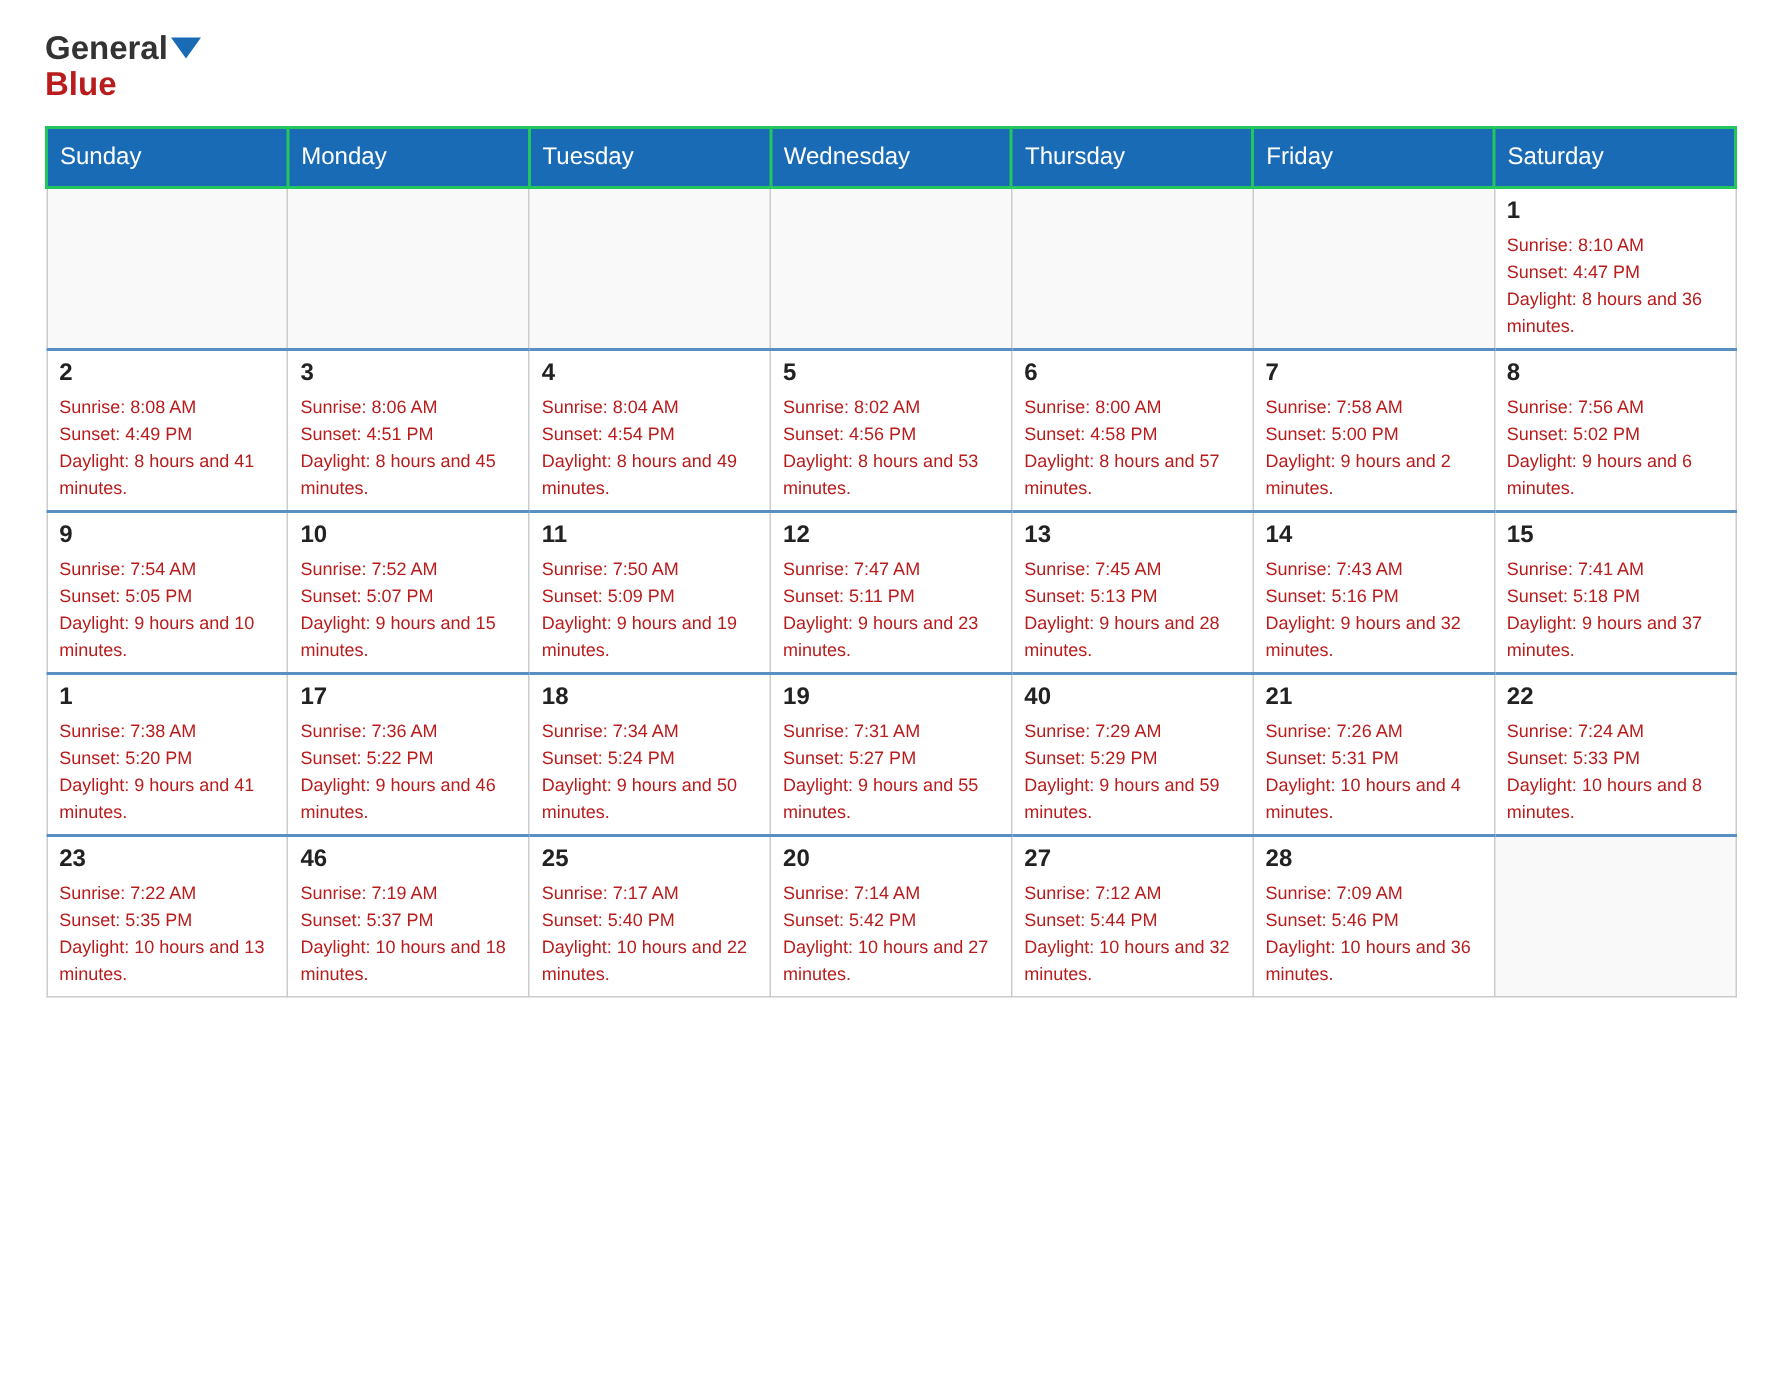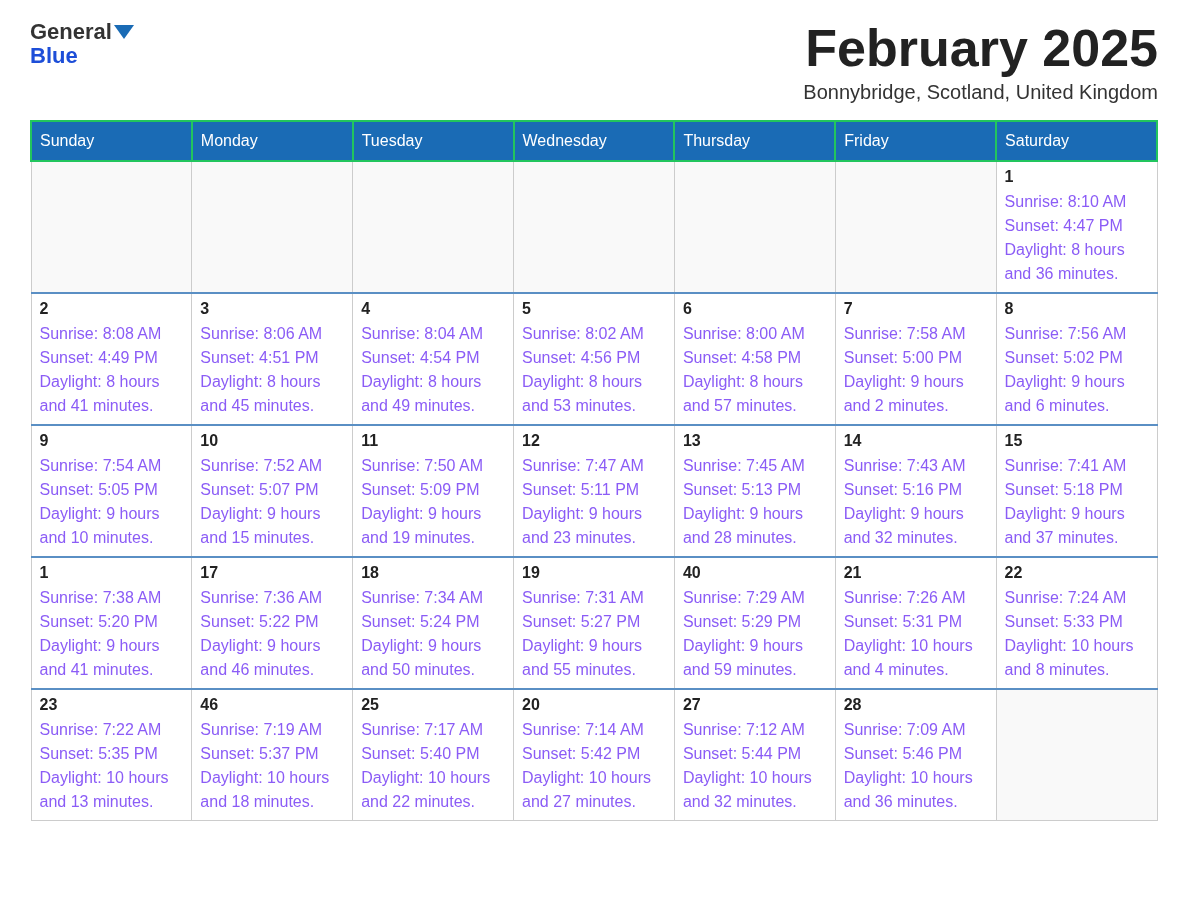--- a/index.html
+++ b/index.html
@@ -77,41 +77,37 @@
       background: #f9f9f9;
     }
     .day-number {
       font-size: 16px;
       font-weight: bold;
       margin-bottom: 4px;
       color: #222;
     }
     .day-info {
       line-height: 1.5;
-      font-size: 16px;
-      color: #8b5cf6;
+      font-size: 12px;
+      color: #b91c1c;
     }
     .calendar tr td {
       border-top: 2px solid #5a8fc4;
     }
   </style>
 </head>
 <body>
 
 <div class="header">
   <div class="logo">
     <div style="display:flex;align-items:center;">
       <span class="logo-text">General</span>
       <span class="logo-triangle"></span>
     </div>
-    <span class="logo-text" style="color:#1d4ed8;font-size:22px;font-weight:bold;">Blue</span>
-  </div>
-  <div class="title-block">
-    <div class="month-title">February 2025</div>
-    <div class="location">Bonnybridge, Scotland, United Kingdom</div>
+    <span class="logo-text" style="color:#b91c1c;font-size:22px;font-weight:bold;">Blue</span>
   </div>
 </div>
 
 <table class="calendar">
   <thead>
     <tr>
     <th>Sunday</th>
         <th>Monday</th>
         <th>Tuesday</th>
         <th>Wednesday</th>

